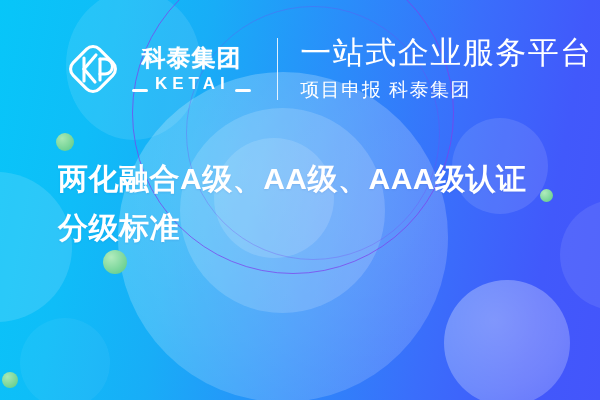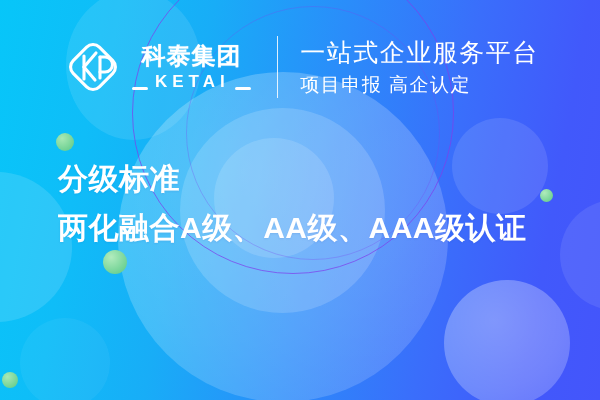--- a/index.html
+++ b/index.html
@@ -152,21 +152,21 @@
     width: 1.6px;
     height: 62px;
     background: rgba(255,255,255,0.85);
     margin: 0 22px 0 26px;
     flex: 0 0 auto;
   }
 
   .tagline { display: flex; flex-direction: column; }
   .tagline-main {
     color: #ffffff;
-    font-size: 25px;
+    font-size: 31px;
     font-weight: 400;
     letter-spacing: 1.5px;
     line-height: 1.12;
     white-space: nowrap;
   }
   .tagline-sub {
     color: #ffffff;
     font-size: 19px;
     font-weight: 400;
     letter-spacing: 1.5px;
@@ -245,22 +245,22 @@
         <div class="logo-rule"></div>
         <div class="logo-en">KETAI</div>
         <div class="logo-rule"></div>
       </div>
     </div>
 
     <div class="divider"></div>
 
     <div class="tagline">
       <div class="tagline-main">一站式企业服务平台</div>
-      <div class="tagline-sub">项目申报 高企认定</div>
+      <div class="tagline-sub">项目申报 科泰集团</div>
     </div>
   </div>
 
   <div class="title-block">
+    <div class="title-line">两化融合A级、AA级、AAA级认证</div>
     <div class="title-line">分级标准</div>
-    <div class="title-line">两化融合A级、AA级、AAA级认证</div>
   </div>
 
 </div>
 
 </body></html>

